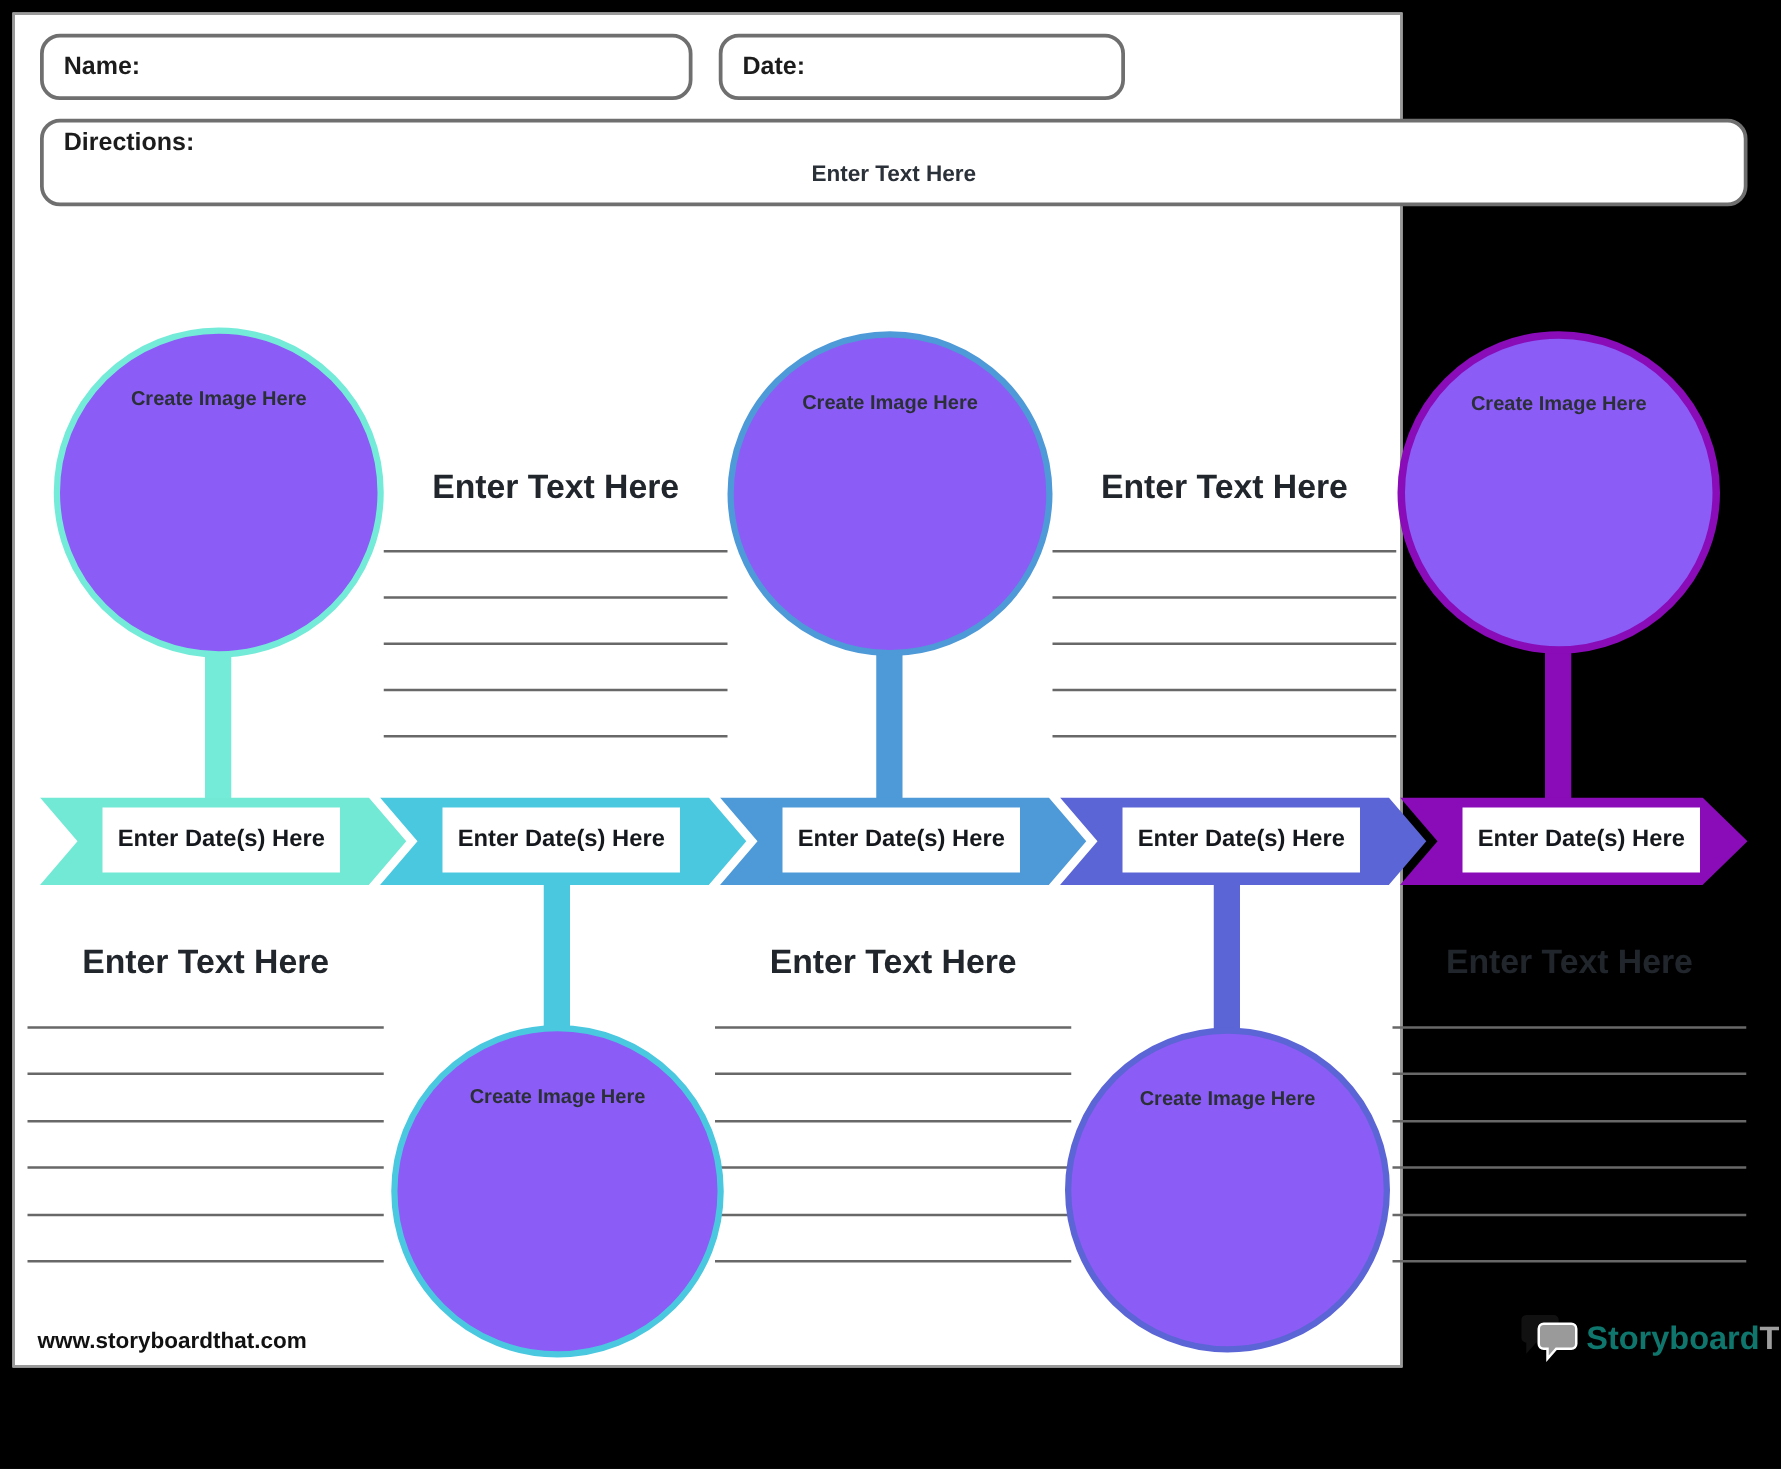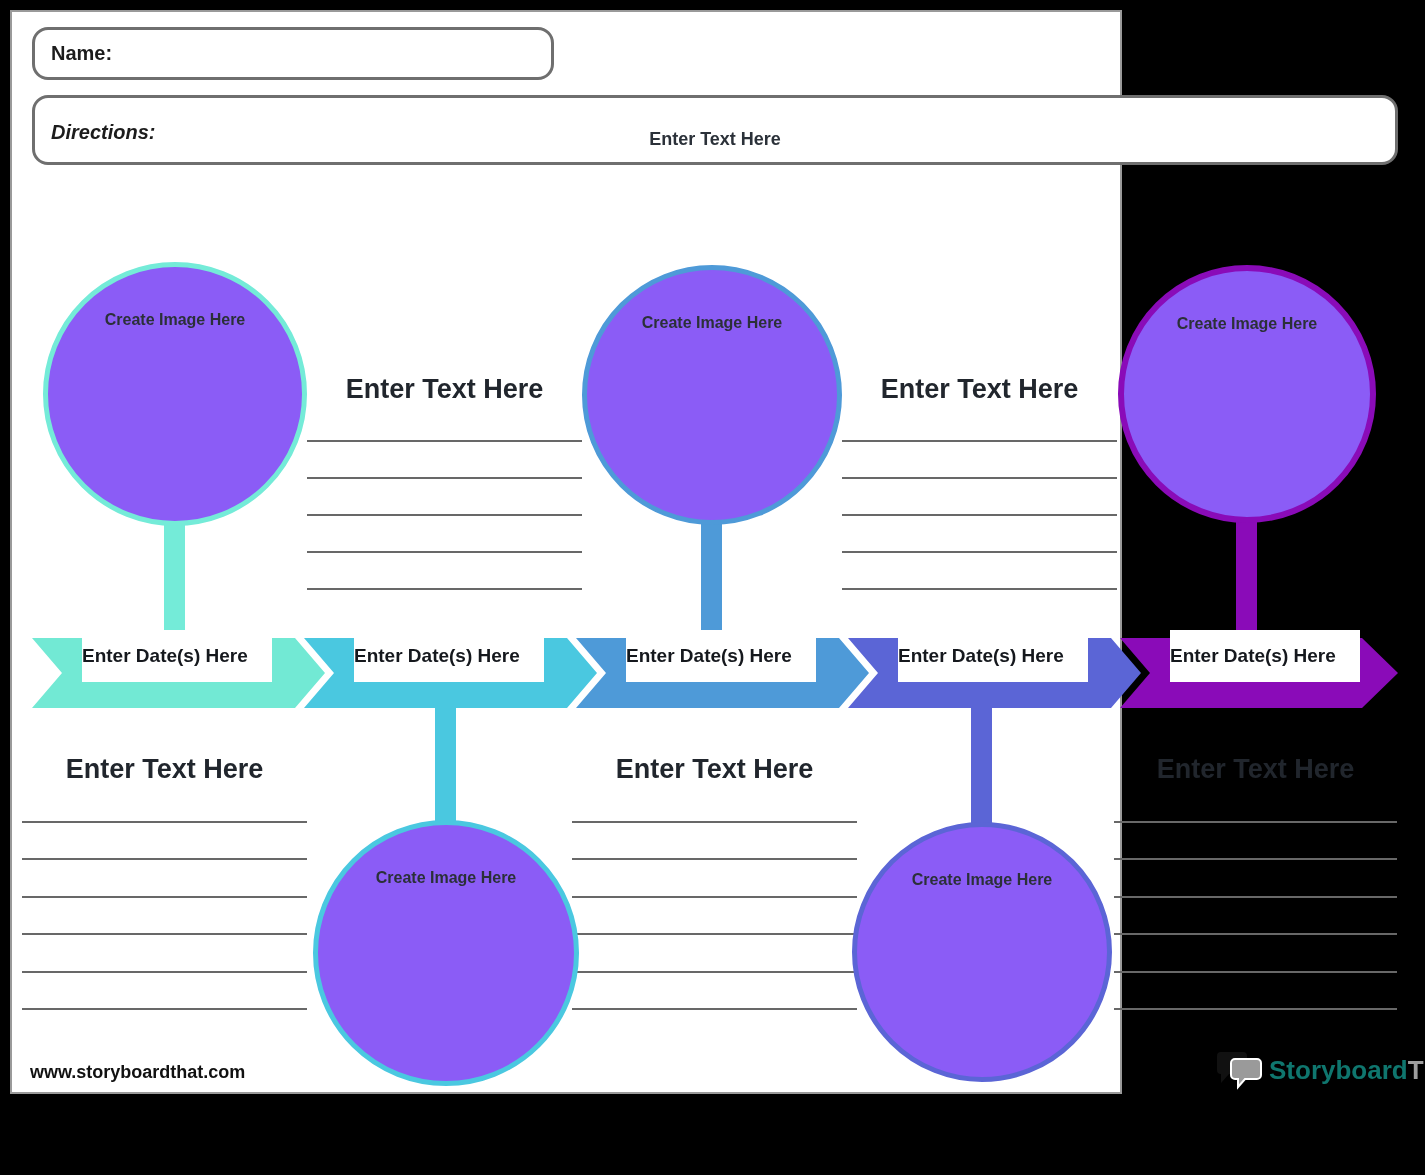--- a/index.html
+++ b/index.html
@@ -8,21 +8,21 @@
   #page{position:absolute;left:10px;top:10px;width:1112px;height:1084px;background:#fff;border:2px solid #9a9a9a;}
 
   
   .hbox{position:absolute;border:3px solid #6f6f6f;border-radius:16px;background:#fff;}
   .hbox .lbl{position:absolute;left:16px;top:0;height:100%;display:flex;align-items:center;
              font-size:20px;font-weight:bold;color:#1c1c1c;}
   #namebox{left:20px;top:15px;width:522px;height:53px;}
   #datebox{left:563px;top:15px;width:325px;height:53px;}
   #scorebox{left:909px;top:15px;width:477px;height:53px;}
   #dirbox{left:20px;top:83px;width:1366px;height:70px;}
-  #dirbox .lbl{align-items:flex-start;padding-top:23px;font-style:italic;}
+  #dirbox .lbl{align-items:flex-start;padding-top:5px;}
   #dirbox .center-text{position:absolute;left:0;top:31px;width:100%;text-align:center;
              font-size:18px;font-weight:bold;color:#2b3139;}
 
   
   #titlebox{position:absolute;left:493px;top:186px;width:420px;height:47px;background:#fff;
             border:3px solid #2a9db8;border-radius:22px;box-shadow:-10px -8px 0 0 #000;
             display:flex;align-items:center;justify-content:center;}
   #titlebox span{font-size:30px;font-weight:bold;letter-spacing:3px;color:#3d4247;}
 
   
@@ -32,22 +32,22 @@
   .rule{height:37px;border-bottom:2px solid #686868;}
   .rule.tall{height:37.5px;}
 
   
   .connector{position:absolute;width:21px;z-index:2;}
   .bg-mint{background:#74ebd8;}  .bg-cyan{background:#4ac8e0;}
   .bg-blue{background:#4e9ad8;}  .bg-indigo{background:#5b65d6;} .bg-purple{background:#8a0bb8;}
 
   
   #timeline{position:absolute;left:20px;top:626px;z-index:3;}
-  .datebox{position:absolute;top:618px;width:190px;height:52px;background:#fff;z-index:4;
-           display:flex;align-items:center;}
+  .datebox{position:absolute;top:634px;width:190px;height:52px;background:#fff;z-index:4;
+           display:flex;align-items:center;justify-content:center;}
   .datebox span{font-size:19px;font-weight:bold;color:#15181d;}
 
   
   .circle{position:absolute;background:#8b5cf6;border-radius:50%;z-index:5;text-align:center;}
   .circle span{display:block;margin-top:44px;font-size:16px;font-weight:bold;color:#2b3038;}
   .bc-mint{border:5px solid #74ebd8;}   .bc-cyan{border:5px solid #4ac8e0;}
   .bc-blue{border:5px solid #4e9ad8;}   .bc-indigo{border:5px solid #5b65d6;}
   .bc-purple{border:6px solid #8a0bb8;}
 
   
@@ -57,20 +57,23 @@
   #logo .b1{color:#0f766e;} #logo .b2{color:#9e9e9e;}
 </style>
 </head>
 <body>
 
 <div id="canvas">
  <div id="page">
 
   <div id="namebox" class="hbox">
     <span class="lbl">Name:</span>
+  </div>
+  <div id="datebox" class="hbox">
+    <span class="lbl">Date:</span>
   </div>
   <div id="dirbox" class="hbox">
     <span class="lbl">Directions:</span>
     <div class="center-text">Enter Text Here</div>
   </div>
 
 
   <div class="textarea" style="left:295px;top:362px;width:275px;">
     <div class="heading">Enter Text Here</div>
     <div class="lines" style="top:31px;">

